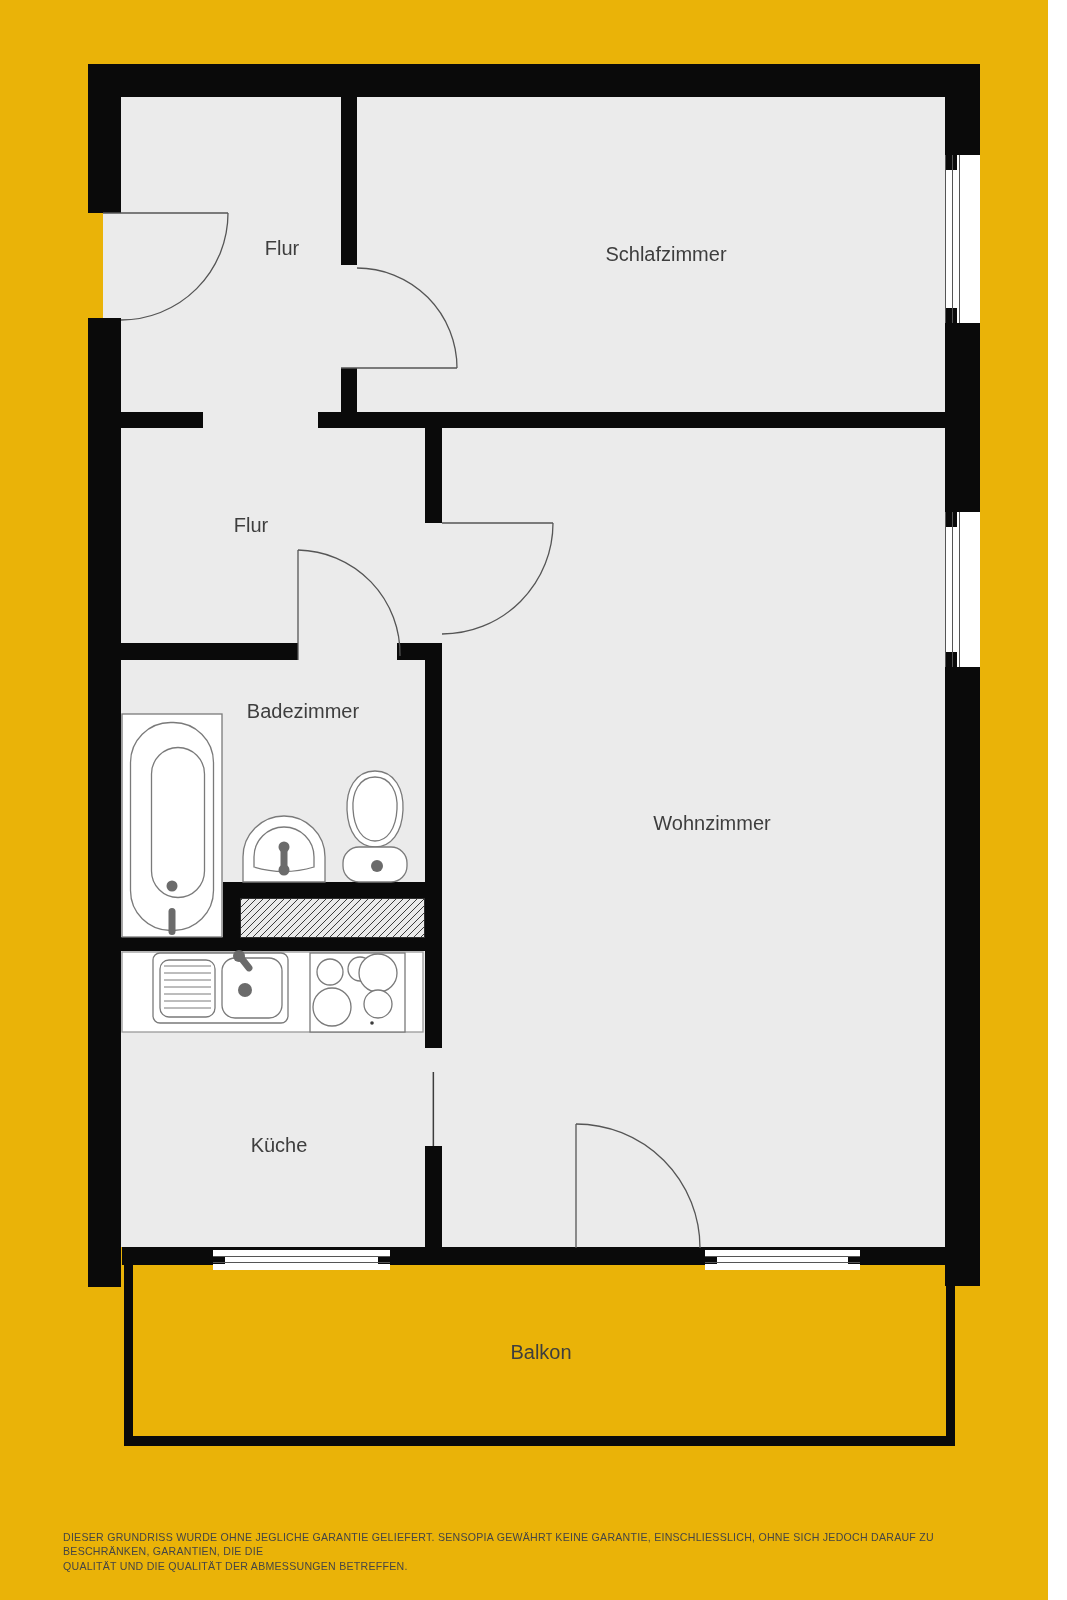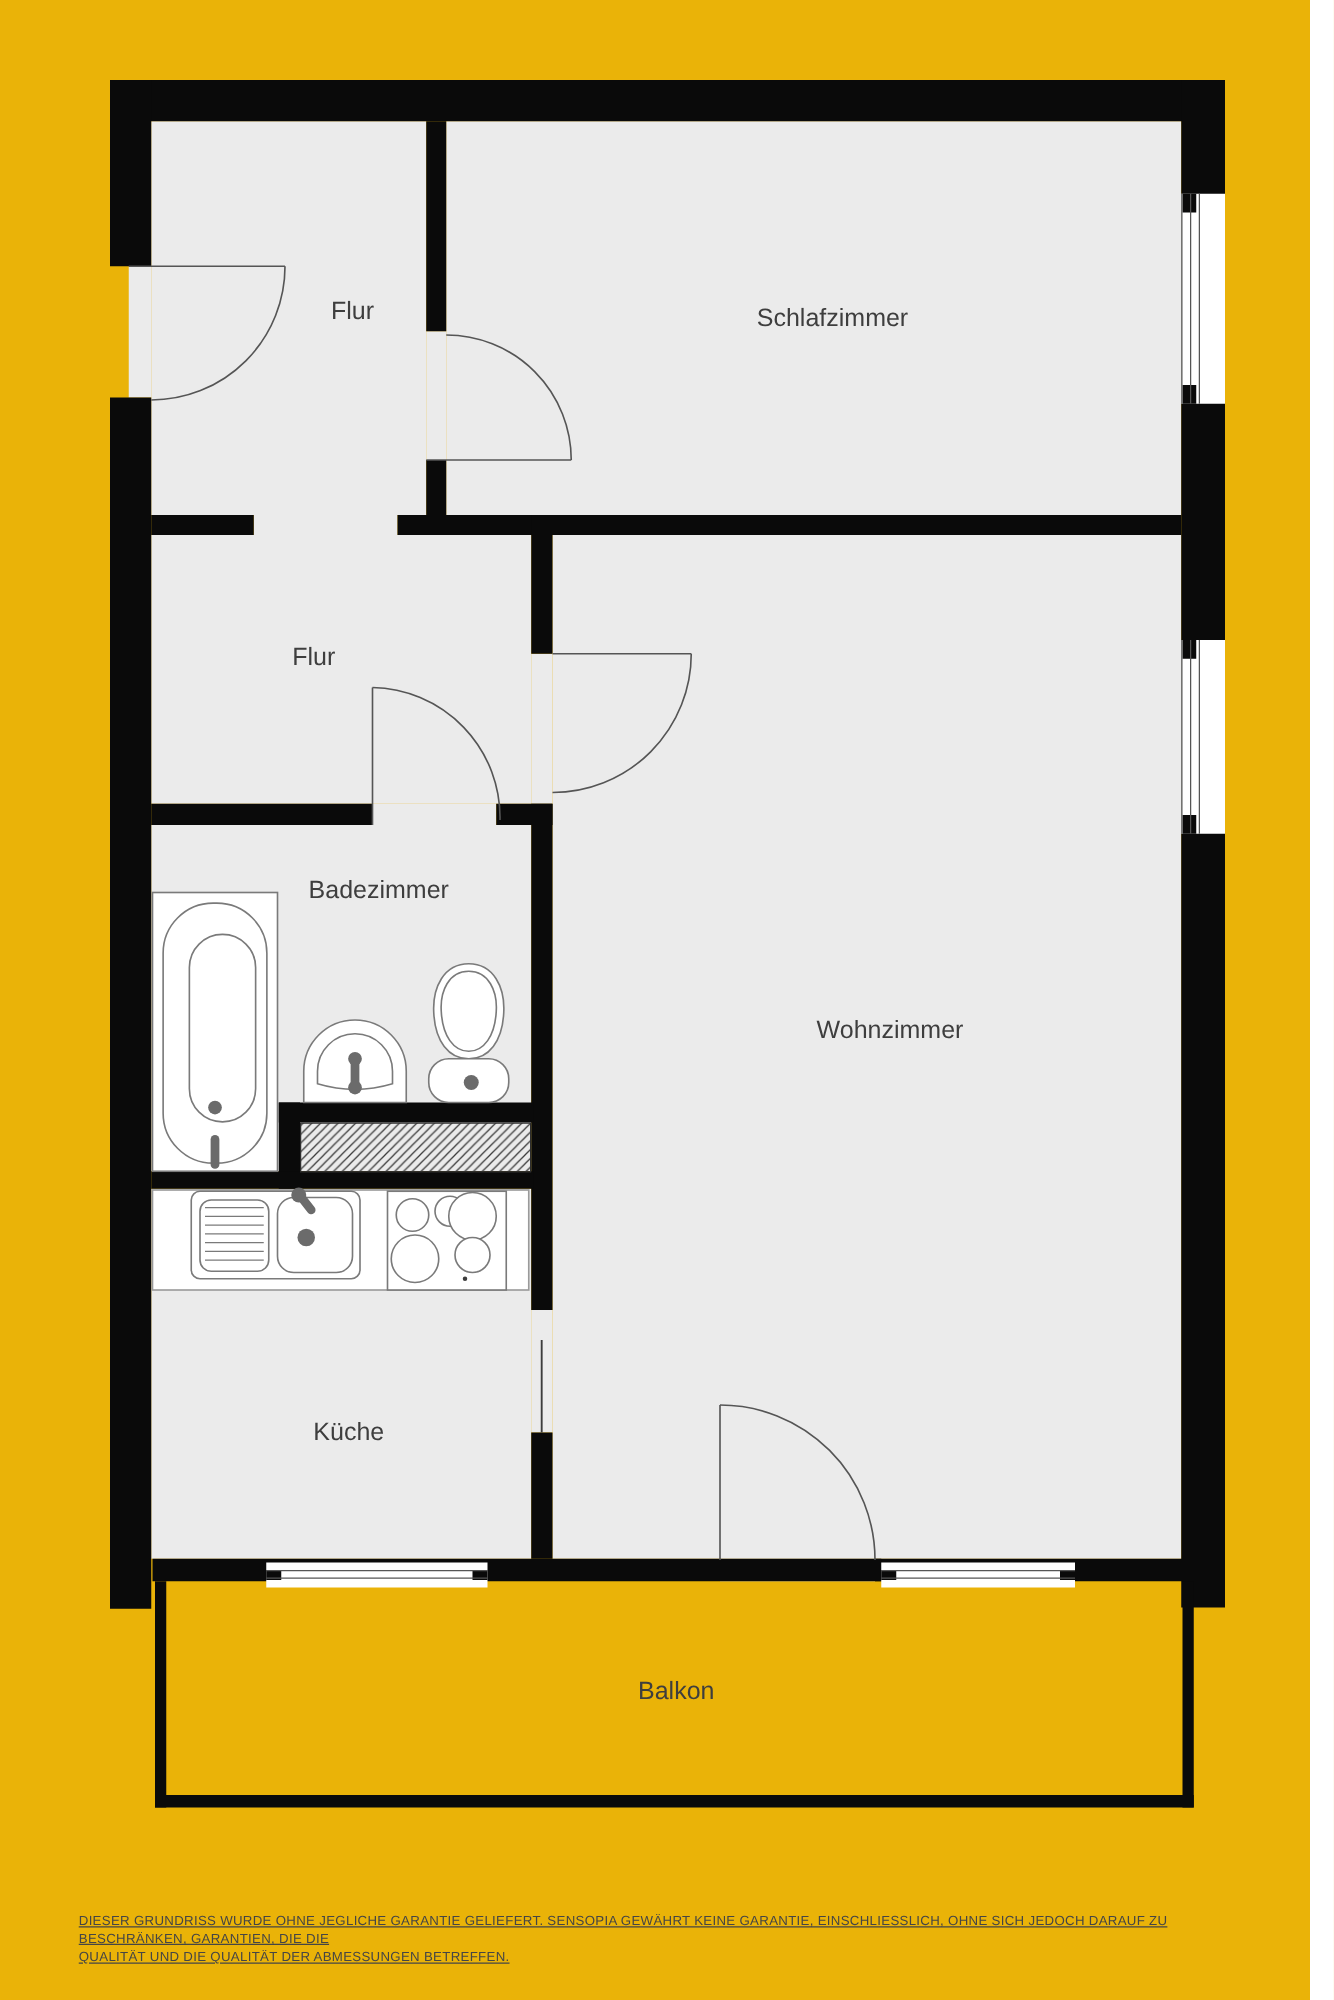--- a/index.html
+++ b/index.html
@@ -1,21 +1,21 @@
 <!DOCTYPE html>
 <html><head>
 <meta charset="utf-8">
 <style>
   html,body{margin:0;padding:0;background:#ffffff;}
   .canvas{position:relative;width:1048px;height:1600px;background:#eab308;overflow:hidden;
           font-family:"Liberation Sans",sans-serif;}
   .canvas svg{position:absolute;left:0;top:0;}
   svg text{font-family:"Liberation Sans",sans-serif;font-size:20px;}
   .disclaimer{position:absolute;left:63px;top:1530px;width:960px;
-              font-size:10.6px;line-height:14.4px;letter-spacing:.25px;color:#454545;text-decoration:underline;}
+              font-size:10.6px;line-height:14.4px;letter-spacing:.25px;color:#454545;}
 </style>
 </head>
 <body>
 
 <div class="canvas">
 <svg width="1067" height="1600" viewBox="0 0 1067 1600">
   <defs>
     <pattern id="hatch" patternUnits="userSpaceOnUse" width="7" height="7">
       <path d="M-1,8 L8,-1" stroke="#3c3c3c" stroke-width="1" fill="none"></path>
       <path d="M-1,1 L1,-1" stroke="#3c3c3c" stroke-width="1" fill="none"></path>

